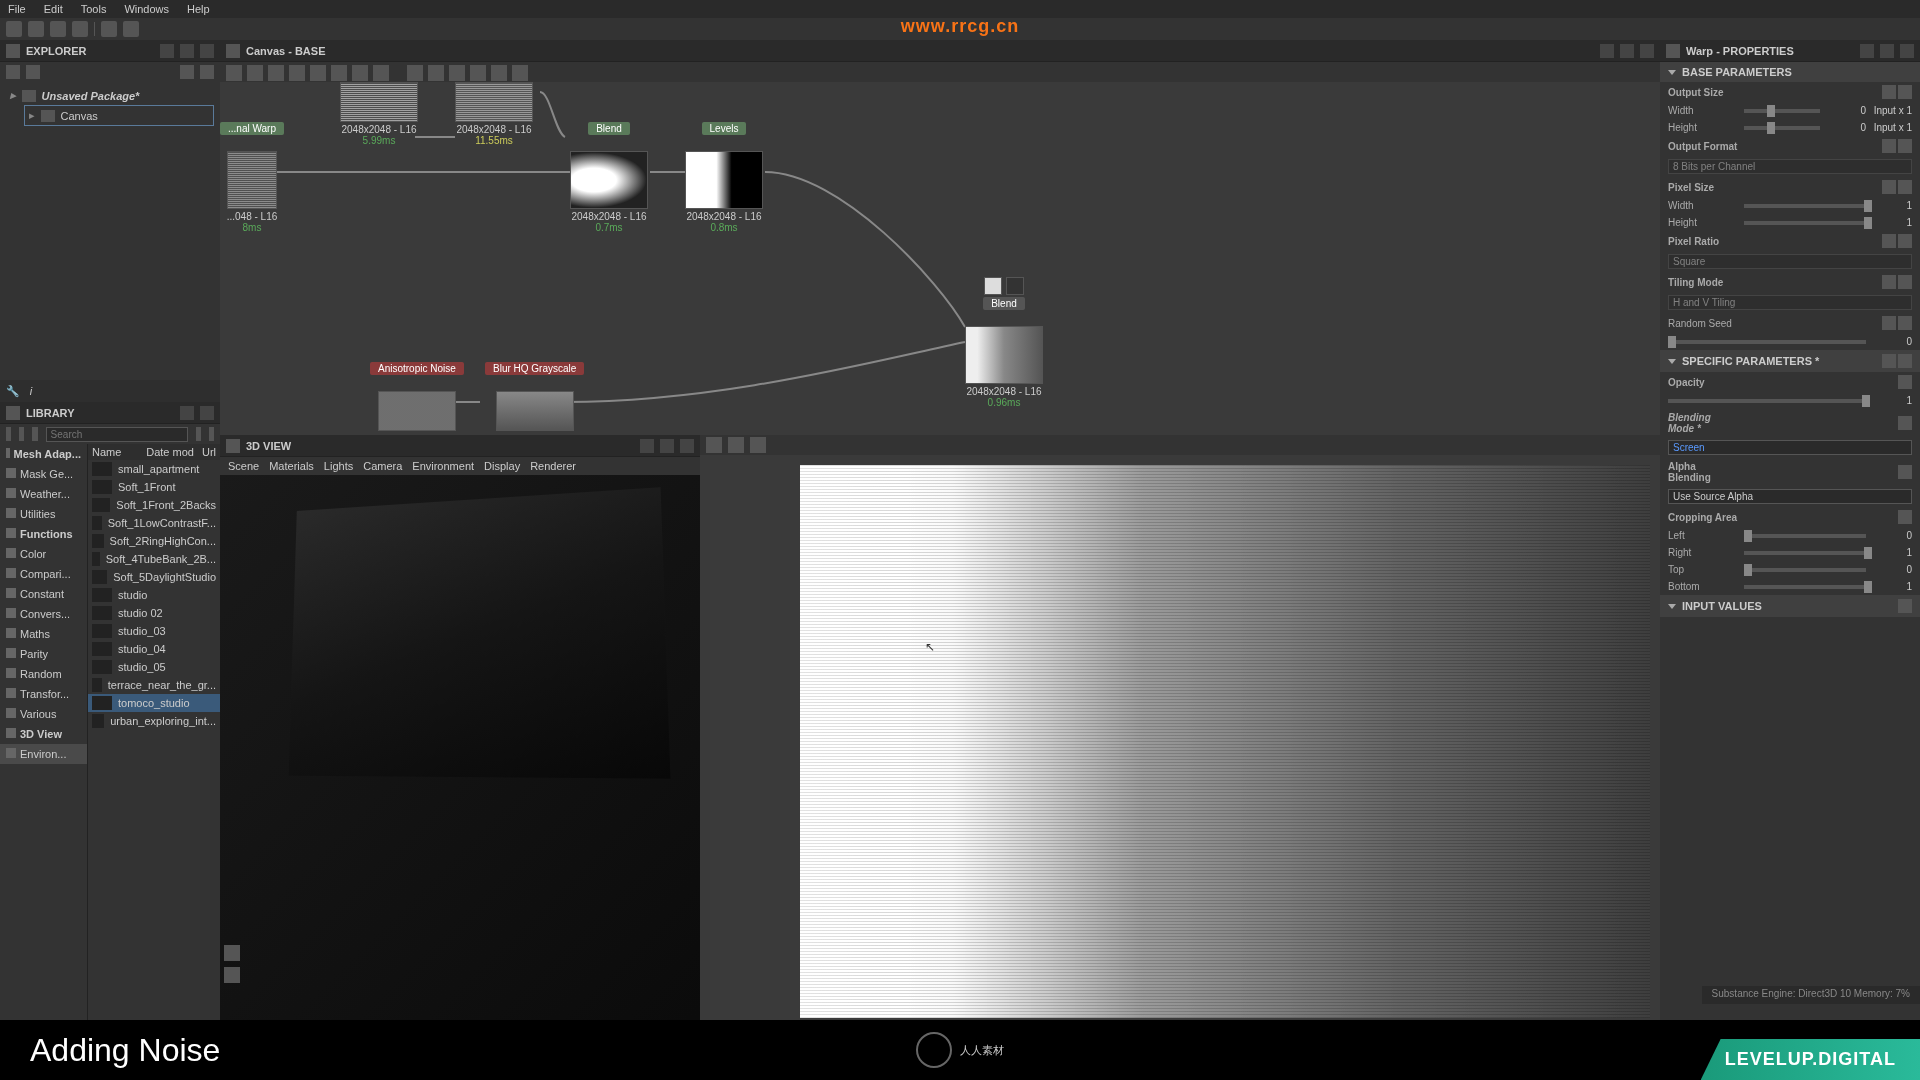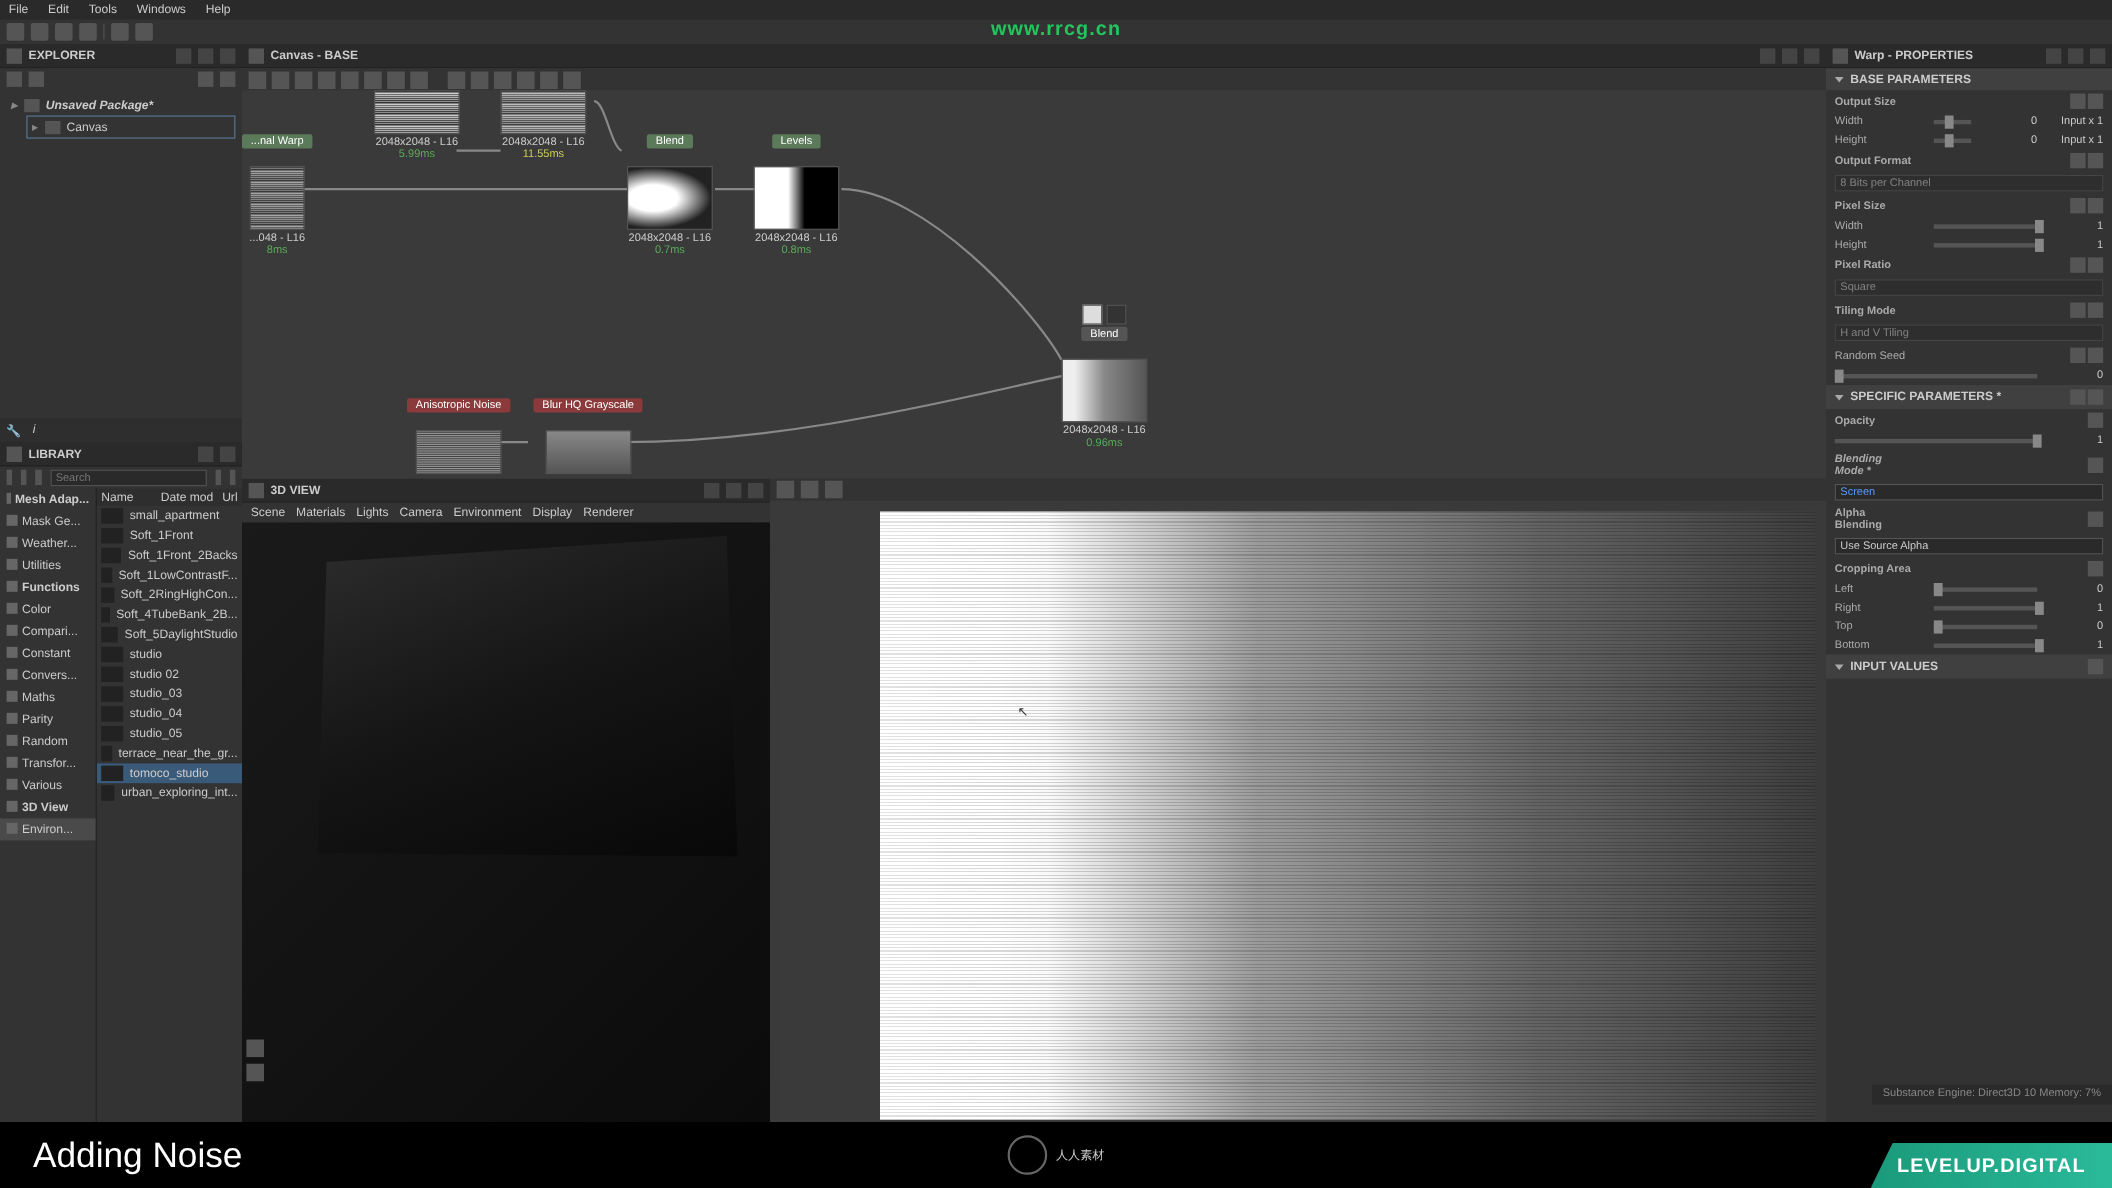--- a/index.html
+++ b/index.html
@@ -1,21 +1,21 @@
 <!DOCTYPE html>
 <html><head>
 <meta charset="utf-8">
 <style>
 *{margin:0;padding:0;box-sizing:border-box;font-family:Arial,sans-serif;font-size:11px;color:#ccc;user-select:none}
 body{background:#383838;width:1920px;height:1080px;overflow:hidden;position:relative}
 .menubar{height:18px;background:#2a2a2a;display:flex;align-items:center;padding:0 8px;gap:18px}
 .menubar span{color:#ccc;cursor:pointer}
 .toolbar-top{height:22px;background:#333;display:flex;align-items:center;padding:0 6px;gap:6px}
 .toolbar-top .icon{width:16px;height:16px;background:#555;border-radius:2px}
-.url-overlay{position:absolute;top:16px;left:50%;transform:translateX(-50%);font-size:18px;color:#22c55e;font-weight:bold;letter-spacing:1px}
+.url-overlay{position:absolute;top:16px;left:50%;transform:translateX(-50%);font-size:18px;color:#f97316;font-weight:bold;letter-spacing:1px}
 .main-layout{display:flex;height:calc(100% - 40px)}
 .left-col{width:220px;display:flex;flex-direction:column;background:#333}
 .mid-col{flex:1;display:flex;flex-direction:column}
 .right-col{width:260px;background:#333;display:flex;flex-direction:column}
 .panel-header{height:22px;background:#2a2a2a;display:flex;align-items:center;padding:0 6px;gap:6px;border-bottom:1px solid #222}
 .panel-header .icon{width:14px;height:14px;background:#555}
 .panel-header .title{font-weight:bold;font-size:11px;flex:1}
 .panel-header .btn{width:14px;height:14px;background:#444;cursor:pointer}
 .explorer{flex:0 0 auto;height:340px;background:#333}
 .explorer-tools{height:20px;display:flex;align-items:center;gap:6px;padding:0 6px;background:#333}
@@ -67,21 +67,21 @@
 .view2d-canvas{flex:1;background:#3a3a3a;position:relative;overflow:hidden}
 .tex-preview{position:absolute;top:10px;left:100px;right:10px;bottom:40px;background:linear-gradient(90deg,#fff 0%,#eee 18%,#999 40%,#666 70%,#444 100%);filter:contrast(1.1)}
 .tex-preview::before{content:"";position:absolute;inset:0;background:repeating-linear-gradient(0deg,rgba(0,0,0,.15) 0,rgba(0,0,0,.15) 1px,transparent 1px,transparent 3px)}
 .tex-info{position:absolute;bottom:28px;left:8px;font-size:10px;color:#aaa}
 .view2d-bottom{height:22px;background:#333;display:flex;align-items:center;gap:6px;padding:0 6px}
 .view2d-bottom .icon{width:16px;height:16px;background:#555}
 .view2d-bottom .spacer{flex:1}
 .prop-hdr{background:#404040;padding:4px 8px;display:flex;align-items:center;gap:6px;cursor:pointer}
 .prop-hdr .tri{width:0;height:0;border-left:4px solid transparent;border-right:4px solid transparent;border-top:5px solid #aaa}
 .prop-hdr .title{font-weight:bold;font-size:11px;flex:1}
-.prop-row{display:flex;align-items:center;padding:3px 8px;gap:20px}
+.prop-row{display:flex;align-items:center;padding:3px 8px;gap:6px}
 .prop-label{width:70px;font-size:10px;color:#aaa}
 .prop-slider{flex:1;height:4px;background:#555;position:relative;cursor:pointer}
 .prop-slider .handle{position:absolute;width:8px;height:12px;background:#888;top:-4px}
 .prop-val{width:40px;text-align:right;font-size:10px}
 .prop-icons{display:flex;gap:2px;margin-left:auto}
 .prop-icons .i{width:14px;height:14px;background:#555}
 .prop-select{flex:1;background:#2a2a2a;border:1px solid #555;color:#5a9aff;padding:1px 4px;font-size:10px}
 .prop-select.plain{color:#ccc}
 .footer{position:absolute;bottom:0;left:0;right:0;height:60px;background:#000;display:flex;align-items:center;padding:0 30px}
 .footer-title{font-size:32px;color:#fff;font-weight:300}

